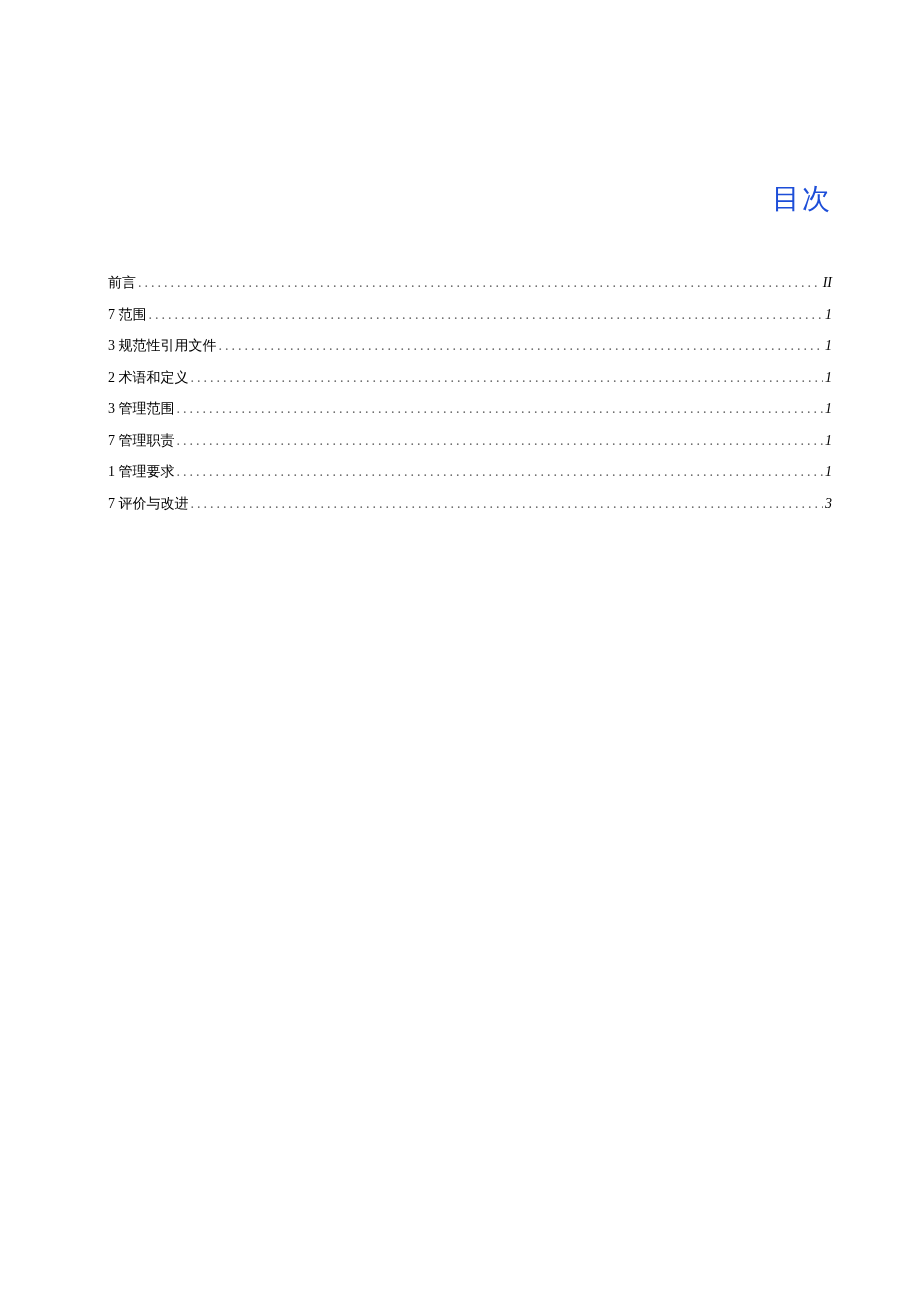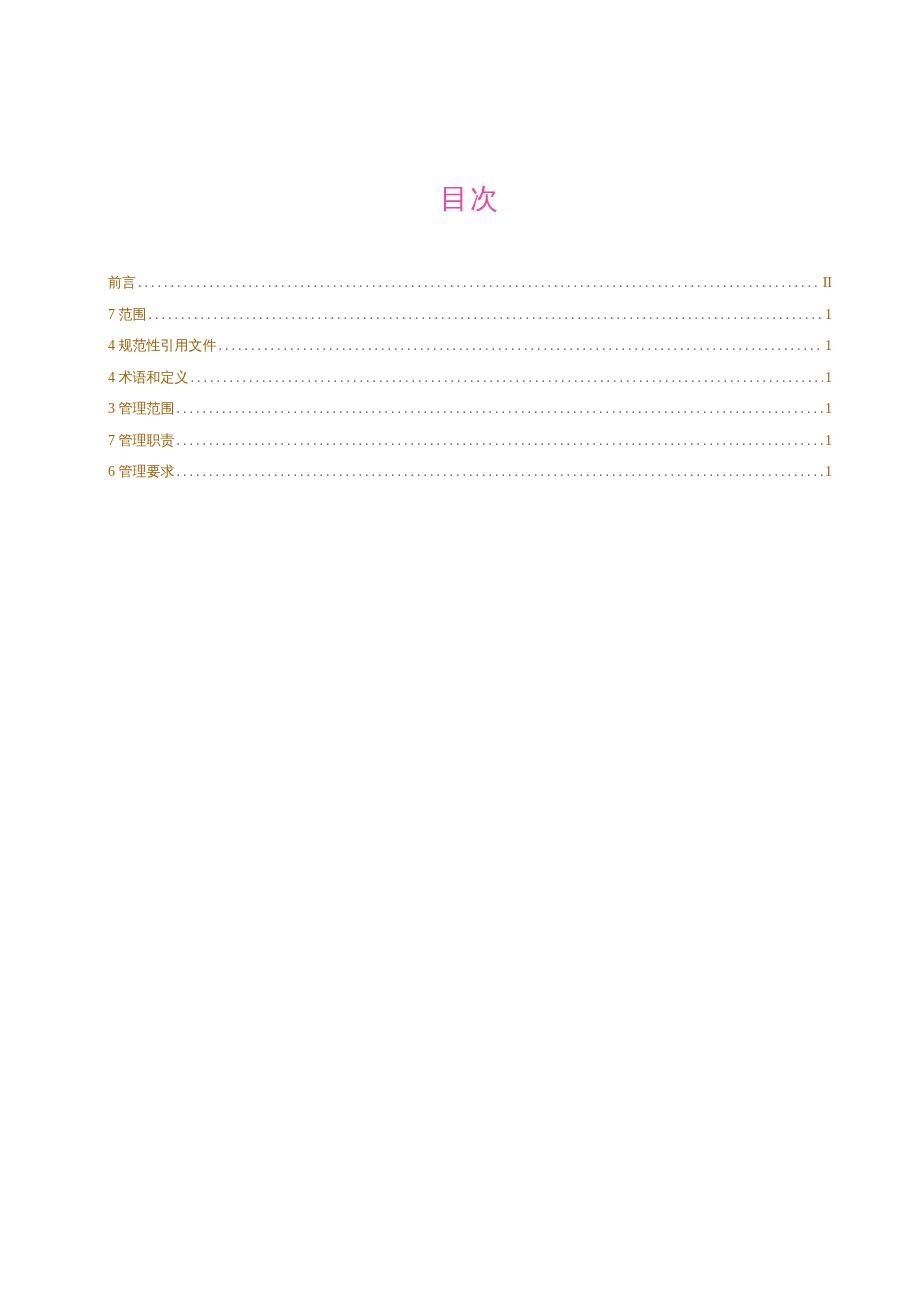--- a/index.html
+++ b/index.html
@@ -12,92 +12,98 @@
       height: 1301px;
       background: #ffffff;
       font-family: "SimSun", "宋体", serif;
       color: #555555;
       position: relative;
     }
     .page {
       padding: 180px 88px 0 108px;
     }
     .title {
-      text-align: center;
+      text-align: right;
       font-size: 28px;
       font-weight: normal;
-      color: #ec4899;
+      color: #1d4ed8;
       margin-bottom: 58px;
       font-family: "SimHei", "黑体", "Microsoft YaHei", sans-serif;
       letter-spacing: 2px;
     }
     .toc {
       width: 100%;
     }
     .toc-entry {
       display: flex;
       align-items: baseline;
       font-size: 14px;
       line-height: 1;
       margin-bottom: 17.5px;
-      color: #a16207;
+      color: #000000;
       white-space: nowrap;
     }
     .toc-label {
       flex-shrink: 0;
     }
     .toc-dots {
       flex: 1;
       overflow: hidden;
       letter-spacing: 3px;
       color: #666666;
       margin: 0 2px;
     }
     .toc-dots::before {
       content: ".....................................................................................................................................................................................................................";
     }
     .toc-page {
       flex-shrink: 0;
+      font-style: italic;
     }
   </style>
 </head>
 <body>
 
 <div class="page">
   <h1 class="title">目次</h1>
   <div class="toc">
     <div class="toc-entry">
       <span class="toc-label">前言</span>
       <span class="toc-dots"></span>
       <span class="toc-page">II</span>
     </div>
     <div class="toc-entry">
       <span class="toc-label">7 范围</span>
       <span class="toc-dots"></span>
       <span class="toc-page">1</span>
     </div>
     <div class="toc-entry">
-      <span class="toc-label">4 规范性引用文件</span>
+      <span class="toc-label">3 规范性引用文件</span>
       <span class="toc-dots"></span>
       <span class="toc-page">1</span>
     </div>
     <div class="toc-entry">
-      <span class="toc-label">4 术语和定义</span>
+      <span class="toc-label">2 术语和定义</span>
       <span class="toc-dots"></span>
       <span class="toc-page">1</span>
     </div>
     <div class="toc-entry">
       <span class="toc-label">3 管理范围</span>
       <span class="toc-dots"></span>
       <span class="toc-page">1</span>
     </div>
     <div class="toc-entry">
       <span class="toc-label">7 管理职责</span>
       <span class="toc-dots"></span>
       <span class="toc-page">1</span>
     </div>
     <div class="toc-entry">
-      <span class="toc-label">6 管理要求</span>
+      <span class="toc-label">1 管理要求</span>
       <span class="toc-dots"></span>
       <span class="toc-page">1</span>
+    </div>
+    <div class="toc-entry">
+      <span class="toc-label">7 评价与改进</span>
+      <span class="toc-dots"></span>
+      <span class="toc-page">3</span>
     </div>
   </div>
 </div>
 
 </body></html>

